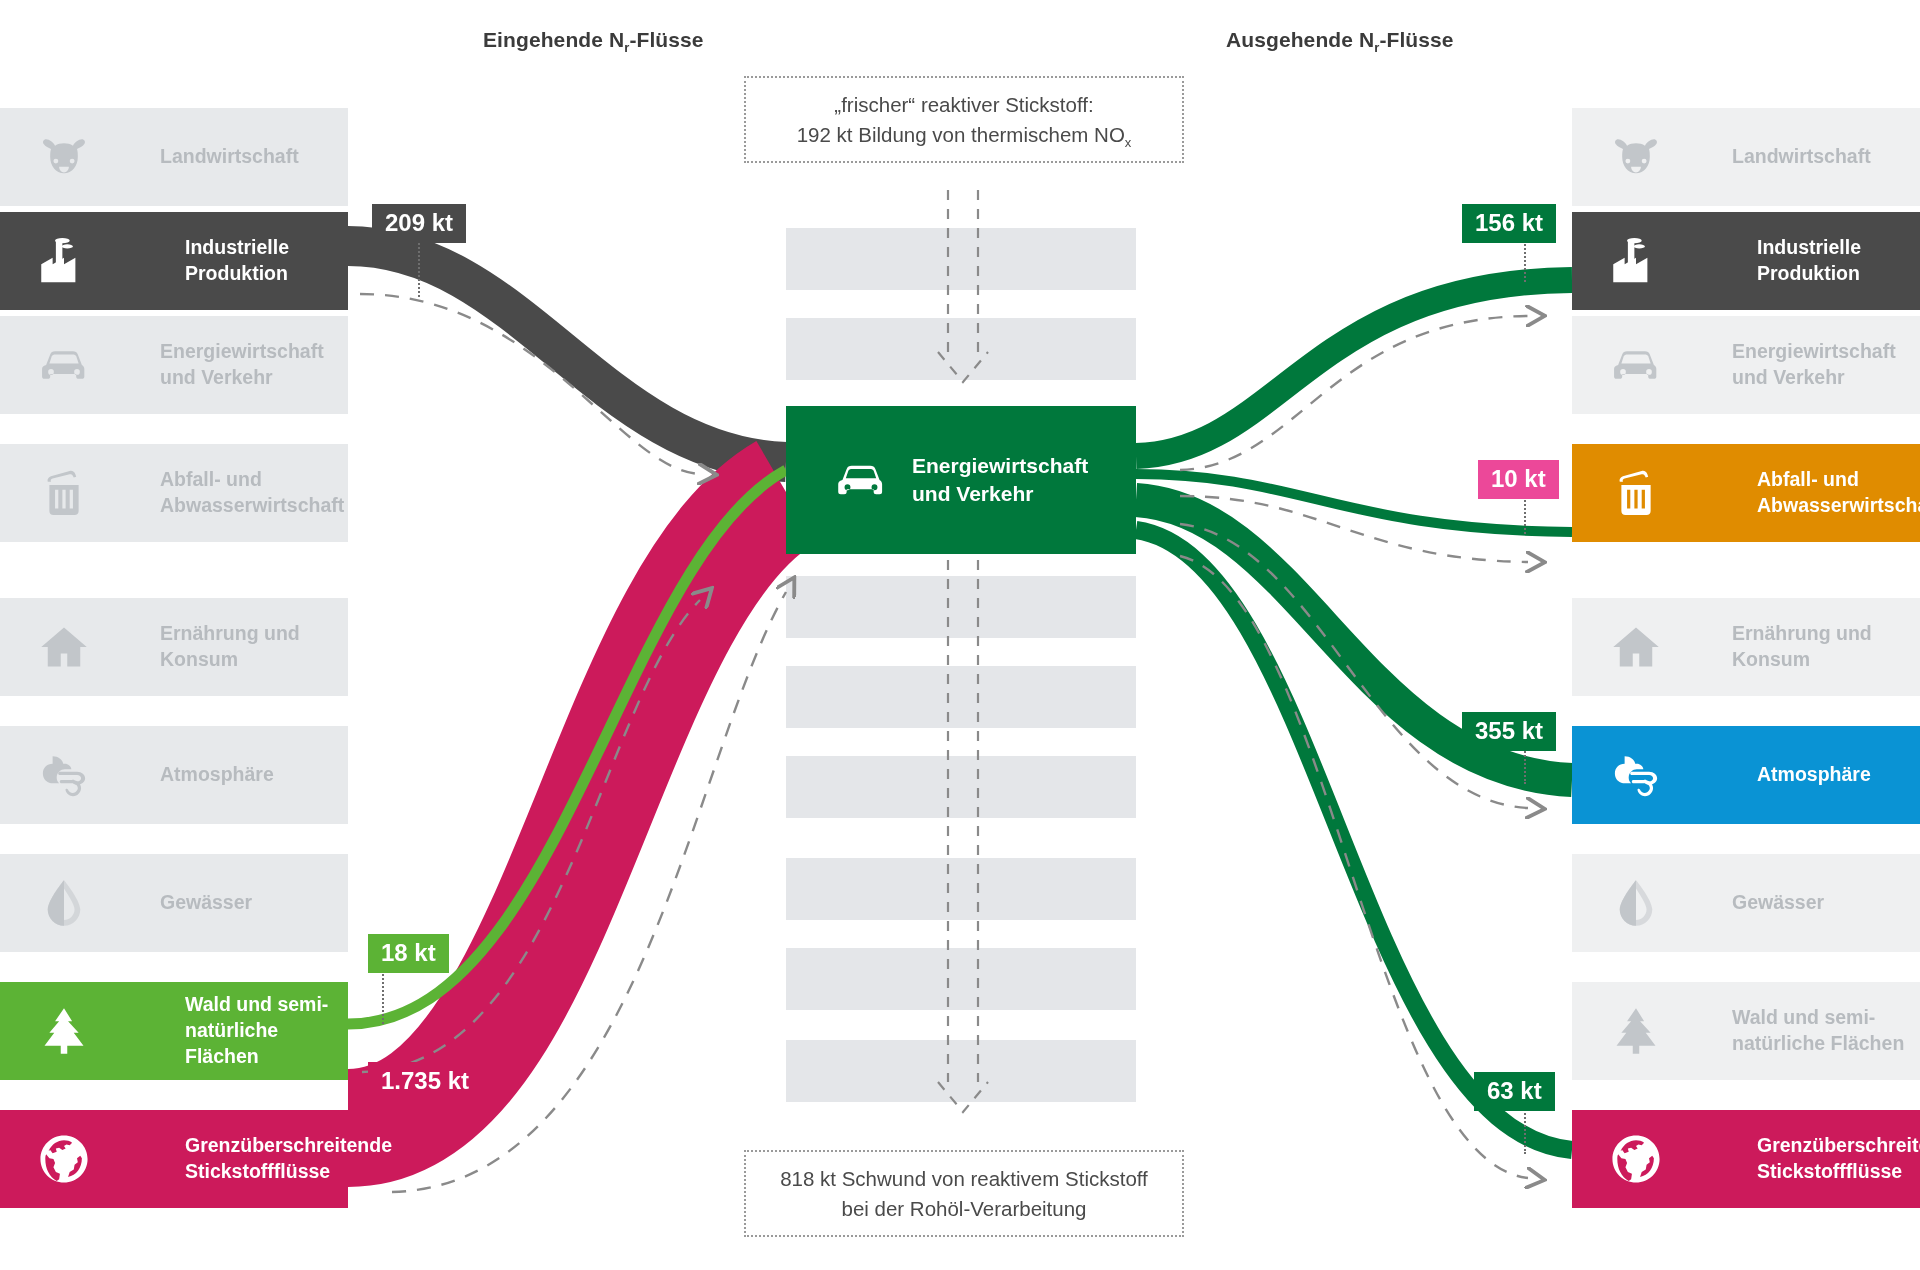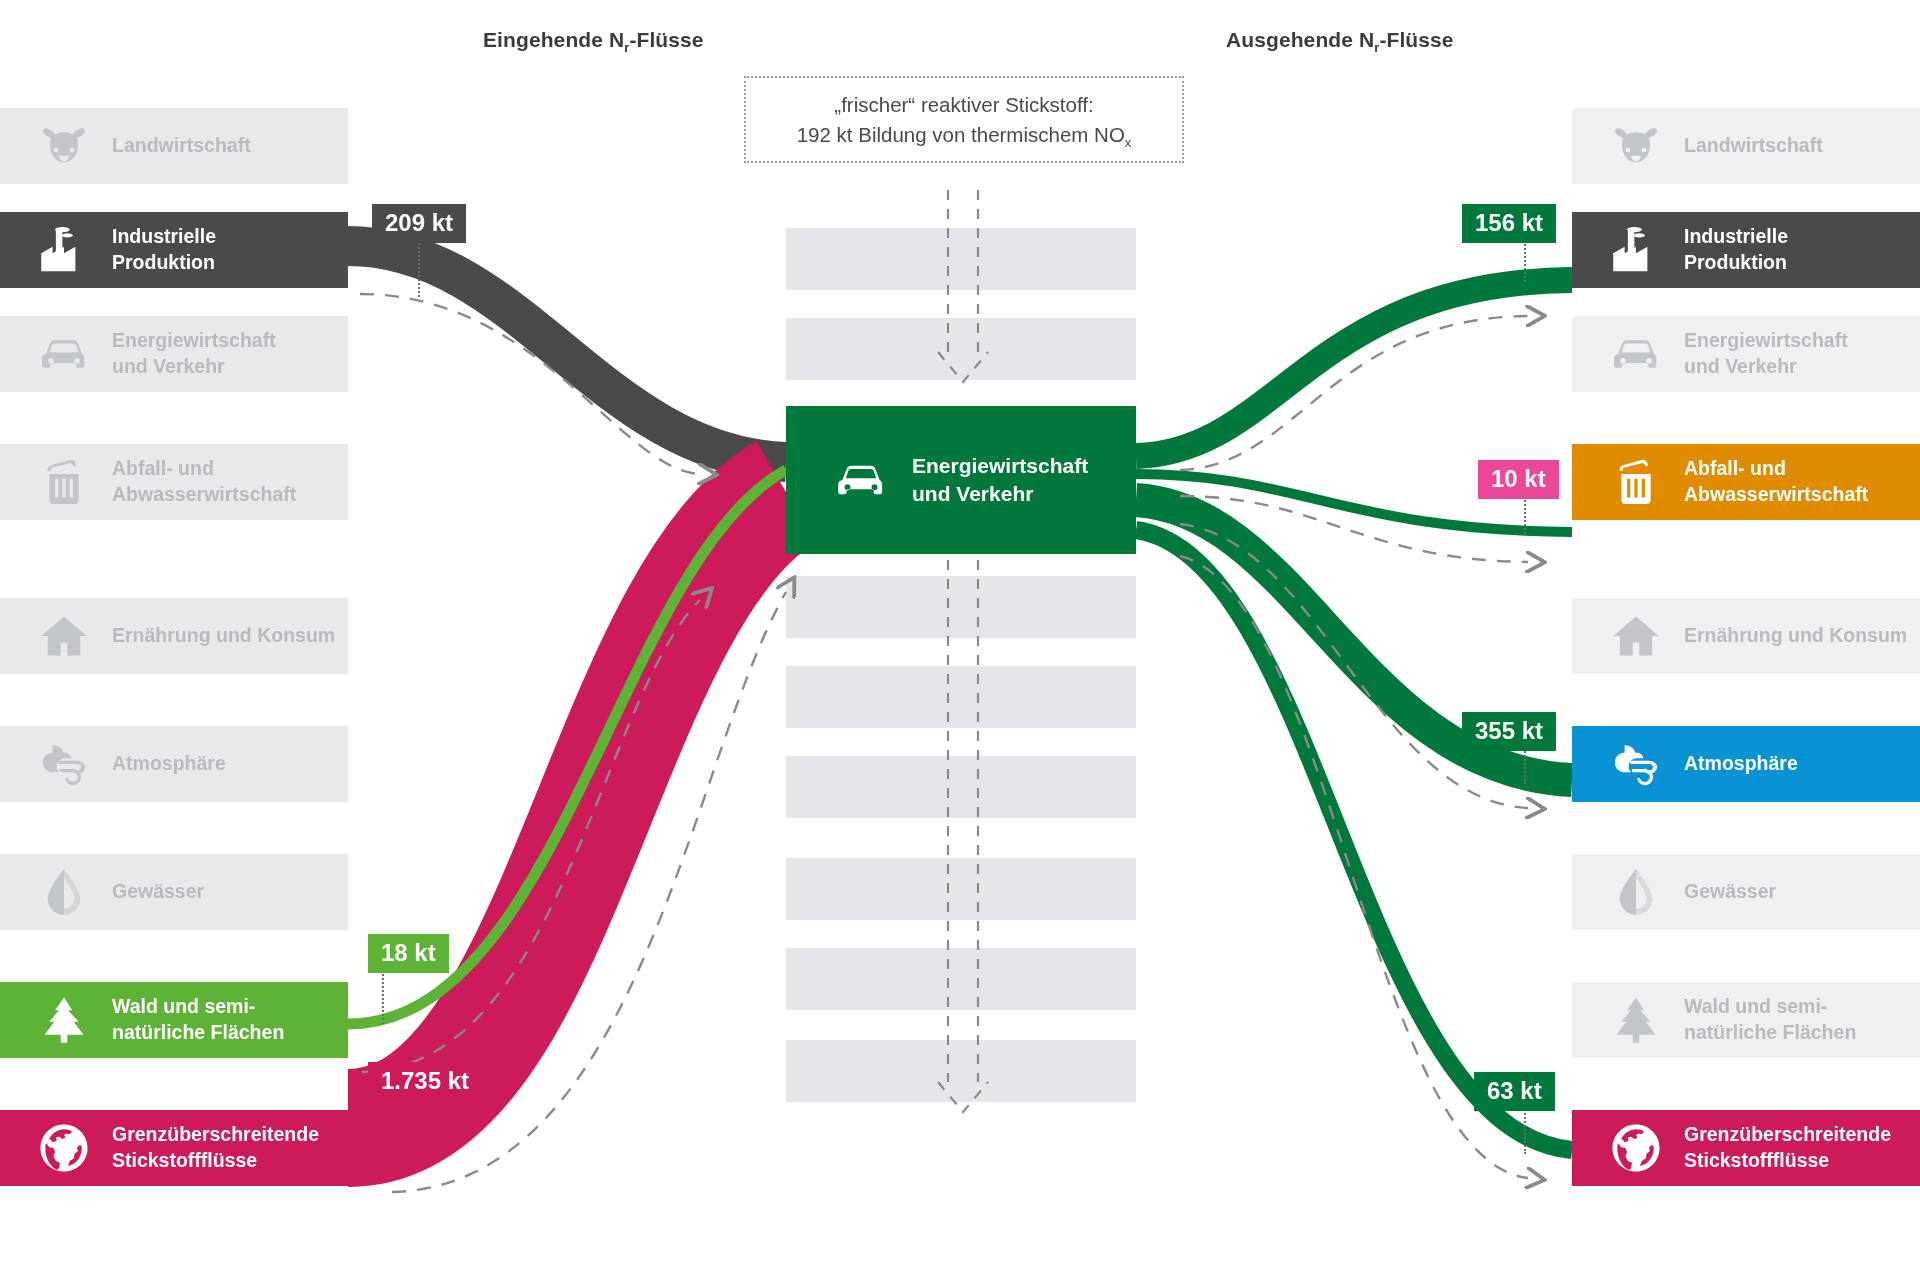--- a/index.html
+++ b/index.html
@@ -39,43 +39,44 @@
   #hdr-in  { left: 483px; }
   #hdr-out { left: 1226px; }
 
   
   .sector {
     position: absolute;
     display: flex;
     align-items: center;
     box-sizing: border-box;
     padding-left: 38px;
-    height: 76px;
+    height: 98px;
     width: 348px;
+    gap: 48px;
   }
   .sector .ic {
     flex: 0 0 auto;
     width: 52px;
     height: 52px;
     display: block;
     margin-right: 22px;
   }
   .sector .lbl {
     font-size: 19.5px;
     line-height: 1.33;
     font-weight: bold;
     white-space: pre-line;
   }
   .sector.muted {
     background: #e7e9eb;
   }
   .sector.muted .lbl { color: #b7bbbf; font-weight: bold; }
   .sector.muted .ic  { fill: #c2c6ca; }
 
-  .sector.active .lbl { color: #ffffff; }
+  .sector.active .lbl { color: #ffffff; margin-left: 25px; }
   .sector.active .ic  { fill: #ffffff; }
 
   .left-col  { left: 0; }
   .right-col { left: 1572px; }
   .right-col.muted { background: #eff0f1; }
 
   
   .badge {
     position: absolute;
     color: #ffffff;
@@ -377,20 +378,24 @@
       </svg>
     <div class="lbl">Energiewirtschaft
 und Verkehr</div>
   </div>
 
   <div class="note" style="left:744px; top:76px; width:440px;">
     <div>„frischer“ reaktiver Stickstoff:</div>
     <div><span>192 kt Bildung von thermischem NO</span><sub>x</sub></div>
   </div>
 
+  <div class="note" style="left:744px; top:1150px; width:440px;">
+    <div>818 kt Schwund von reaktivem Stickstoff</div>
+    <div>bei der Rohöl-Verarbeitung</div>
+  </div>
 
   <div class="leader" style="left:418px; top:235px; height:62px;"></div>
   <div class="badge" style="left:372px; top:204px; background:#4a4a4a">
     <span>209 kt</span>
   </div>
 
   <div class="leader" style="left:382px; top:966px; height:58px;"></div>
   <div class="badge" style="left:368px; top:934px; background:#5cb335">
     <span>18 kt</span>
   </div>

